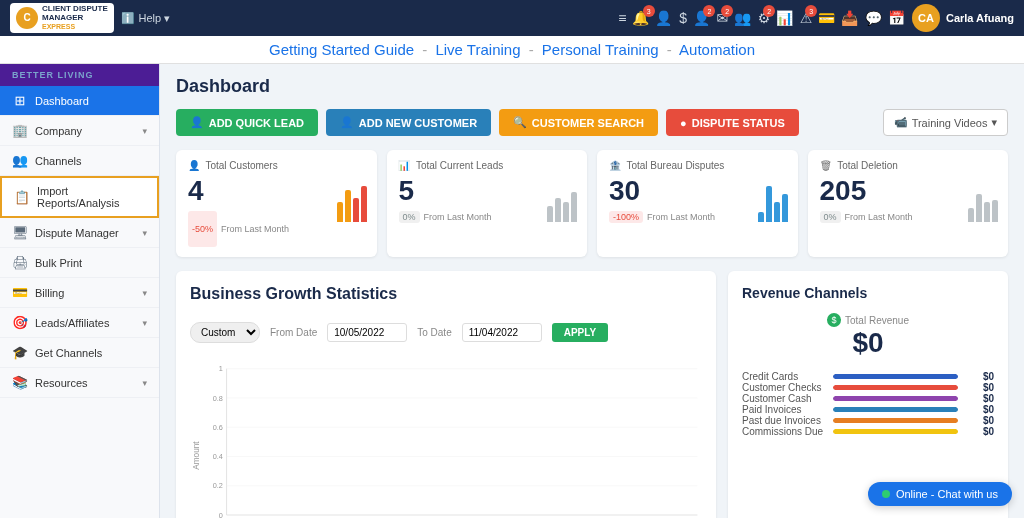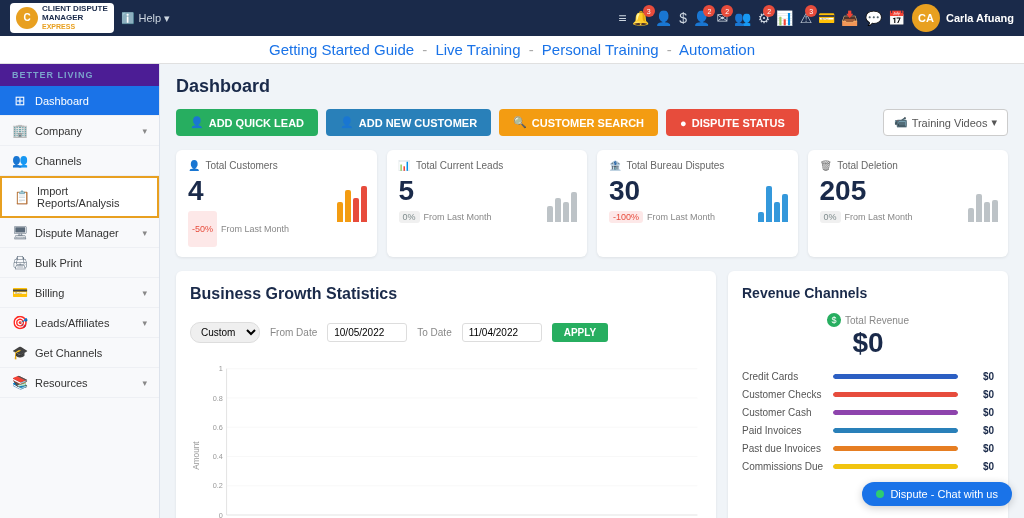--- a/index.html
+++ b/index.html
@@ -326,21 +326,21 @@
       display: flex;
       align-items: center;
       justify-content: center;
       gap: 4px;
     }
     .revenue-total-value {
       font-size: 28px;
       font-weight: bold;
       color: #1a2a4a;
     }
-    .revenue-items { display: flex; flex-direction: column; gap: 7px; }
+    .revenue-items { display: flex; flex-direction: column; }
     .revenue-item {
       display: flex;
       align-items: center;
       gap: 8px;
       font-size: 10px;
       color: #555;
     }
     .revenue-item-label { flex: 1; }
     .revenue-bar-track { flex: 1.5; height: 5px; border-radius: 3px; overflow: hidden; background: #eee; }
     .revenue-bar-fill { height: 100%; border-radius: 3px; width: 100%; }
@@ -690,14 +690,14 @@
           </div>
       </div>
 
     </div>
 
   </div>
 </div>
 
 <div class="chat-bubble">
   <div class="chat-dot"></div>
-  <span>Dispute - Chat with us</span>
+  <span>Online - Chat with us</span>
 </div>
 
 </body></html>

